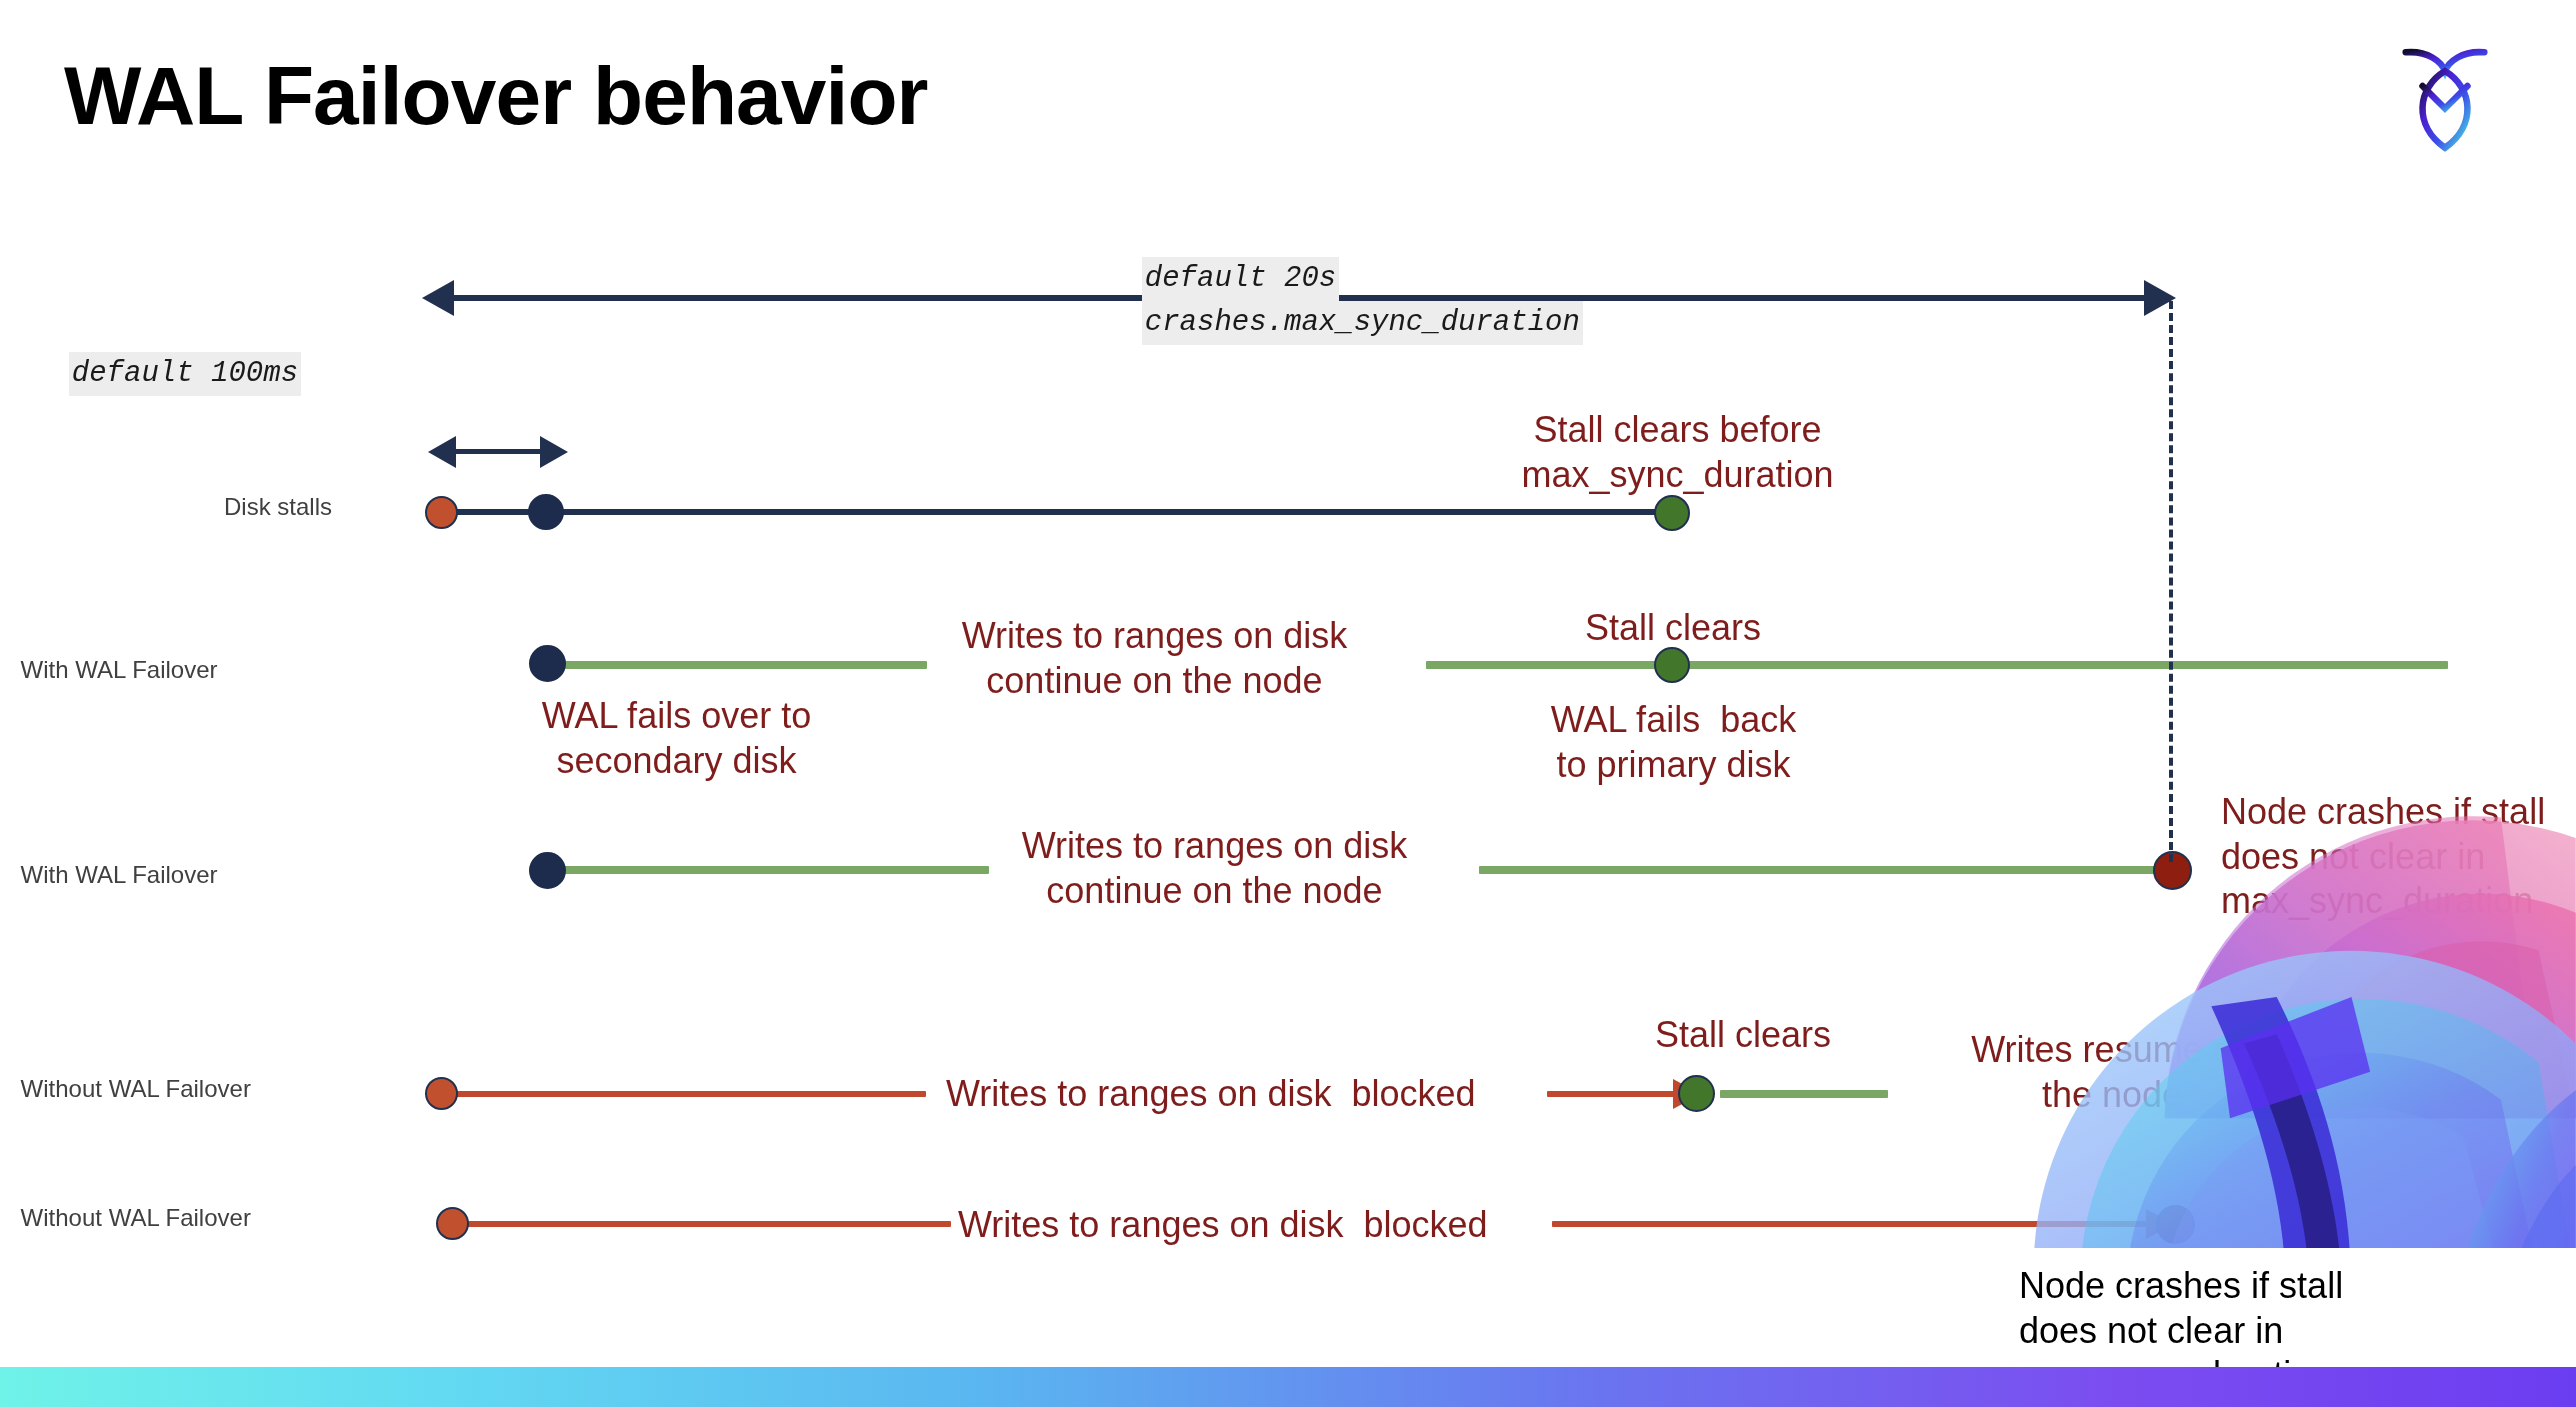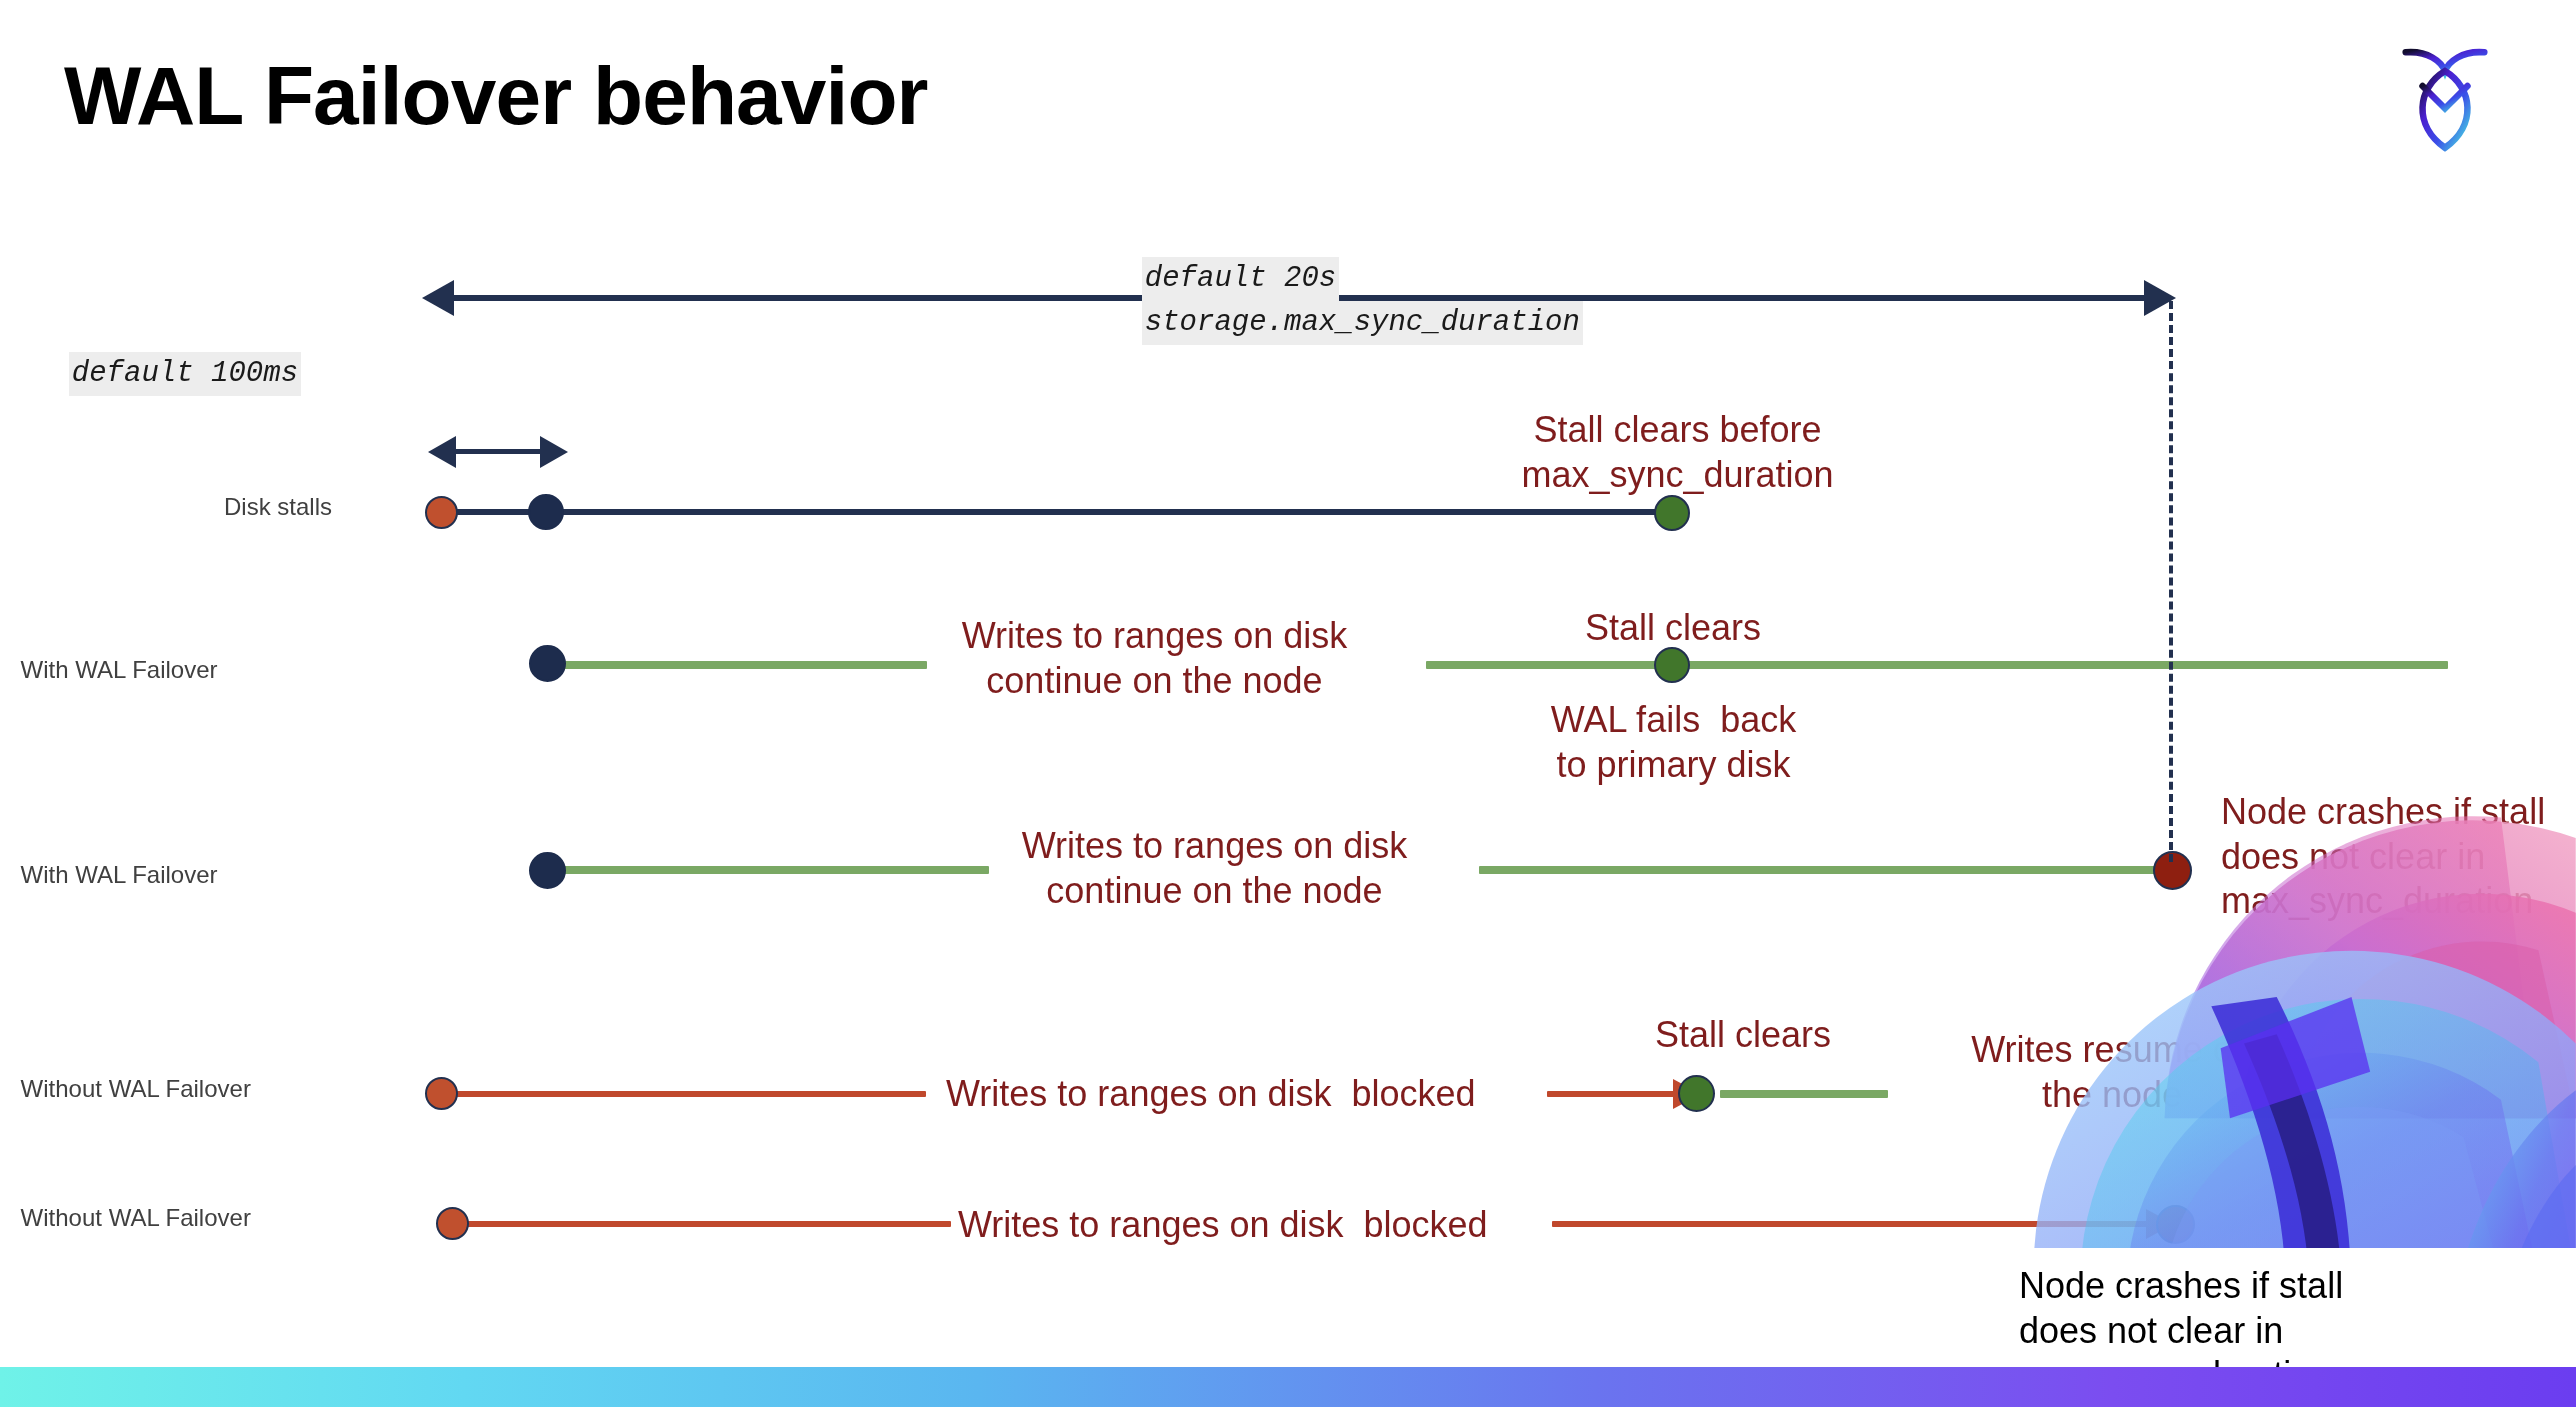--- a/index.html
+++ b/index.html
@@ -128,21 +128,21 @@
       </g>
     </svg>
   </div>
 
   <div class="ah left-navy" style="left:422px;top:280px;"></div>
   <div class="seg navy" style="left:452px;top:295px;width:1694px;"></div>
   <div class="ah right-navy" style="left:2144px;top:280px;"></div>
 
   <div class="mono" style="left:1142px;top:257px;">
     <span>default 20s</span><br>
-    <span>storage.max_sync_duration</span>
+    <span>crashes.max_sync_duration</span>
   </div>
 
   <div class="mono" style="left:37px;top:352px;margin-left:32px;">
     <span>default 100ms</span><br>
   </div>
   <div class="ah left-navy-sm" style="left:428px;top:436px;"></div>
   <div class="seg navy" style="left:454px;top:449px;width:88px;height:4.7px;"></div>
   <div class="ah right-navy-sm" style="left:540px;top:436px;"></div>
 
   <div class="rowlabel" style="left:224px;top:493px;">Disk stalls</div>
@@ -157,20 +157,22 @@
 
   <div class="rowlabel" style="left:20.6px;top:656px;">With WAL Failover</div>
 
   <div class="seg green" style="left:553px;top:661px;width:374px;"></div>
   <div class="seg green" style="left:1426px;top:661px;width:1022px;"></div>
   <div class="dot navy" style="left:529px;top:645px;width:37px;height:37px;"></div>
   <div class="dot green" style="left:1654px;top:647px;width:36px;height:36px;"></div>
 
   <div class="lbl c" style="left:935px;top:614px;width:439px;">Writes to ranges on disk
 continue on the node</div>
+  <div class="lbl c" style="left:480px;top:694px;width:393px;">WAL fails over to
+secondary disk</div>
   <div class="lbl c" style="left:1514px;top:606px;width:318px;">Stall clears</div>
   <div class="lbl c" style="left:1496px;top:698px;width:355px;">WAL fails  back
 to primary disk</div>
 
   <div class="rowlabel" style="left:20.6px;top:861px;">With WAL Failover</div>
 
   <div class="seg green" style="left:553px;top:866px;width:436px;"></div>
   <div class="seg green" style="left:1479px;top:866px;width:692px;"></div>
   <div class="dot navy" style="left:529px;top:852px;width:37px;height:37px;"></div>
   <div class="dot darkred" style="left:2153px;top:851px;width:39px;height:39px;"></div>

